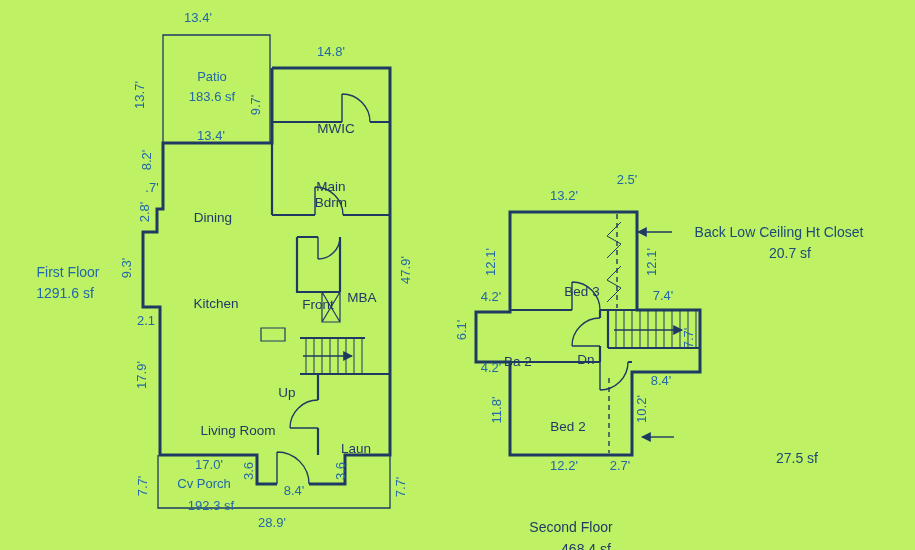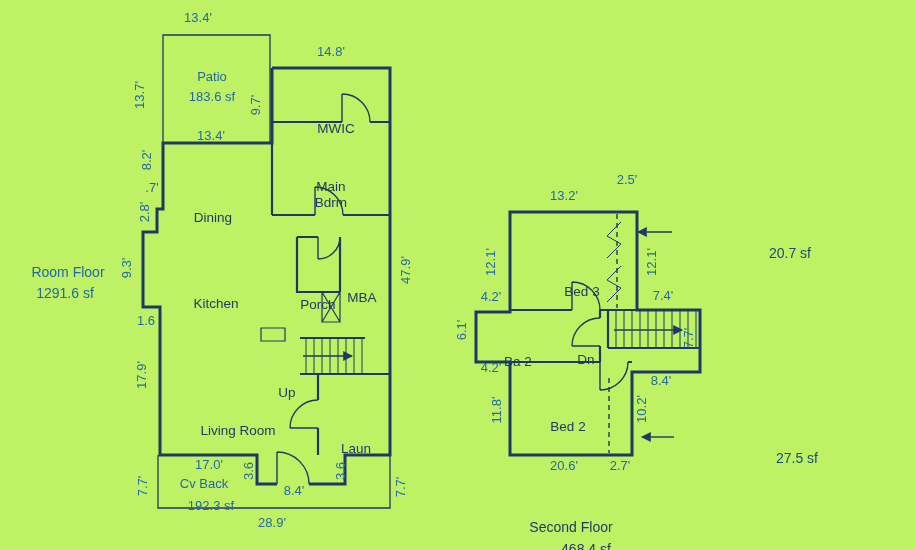--- a/index.html
+++ b/index.html
@@ -90,65 +90,66 @@
 
   <div class="lbl dim" style="left:198px;top:18px">13.4'</div>
   <div class="lbl dim" style="left:331px;top:52px">14.8'</div>
   <div class="lbl dim v" style="left:140px;top:95px">13.7'</div>
   <div class="lbl dim v" style="left:256px;top:105px">9.7'</div>
   <div class="lbl dim" style="left:211px;top:136px">13.4'</div>
   <div class="lbl dim v" style="left:147px;top:160px">8.2'</div>
   <div class="lbl dim" style="left:152px;top:188px">.7'</div>
   <div class="lbl dim v" style="left:145px;top:212px">2.8'</div>
   <div class="lbl dim v" style="left:127px;top:268px">9.3'</div>
-  <div class="lbl dim" style="left:146px;top:321px">1.6</div>
+  <div class="lbl dim" style="left:146px;top:321px">2.1</div>
   <div class="lbl dim v" style="left:142px;top:375px">17.9'</div>
   <div class="lbl dim v" style="left:406px;top:270px">47.9'</div>
   <div class="lbl dim v" style="left:143px;top:486px">7.7'</div>
   <div class="lbl dim" style="left:209px;top:465px">17.0'</div>
   <div class="lbl dim v" style="left:249px;top:471px">3.6</div>
   <div class="lbl dim" style="left:294px;top:491px">8.4'</div>
   <div class="lbl dim v" style="left:341px;top:471px">3.6</div>
   <div class="lbl dim v" style="left:401px;top:487px">7.7'</div>
   <div class="lbl dim" style="left:272px;top:523px">28.9'</div>
 
   <div class="lbl blue" style="left:212px;top:77px">Patio</div>
   <div class="lbl blue" style="left:212px;top:97px">183.6 sf</div>
   <div class="lbl room" style="left:336px;top:93px">MWIC</div>
   <div class="lbl room" style="left:213px;top:182px">Dining</div>
   <div class="lbl room wrap" style="left:331px;top:159px">Main Bdrm</div>
   <div class="lbl room" style="left:216px;top:268px">Kitchen</div>
-  <div class="lbl room" style="left:318px;top:269px">Porch</div>
+  <div class="lbl room" style="left:318px;top:269px">Front</div>
   <div class="lbl room" style="left:362px;top:262px">MBA</div>
   <div class="lbl room" style="left:287px;top:357px">Up</div>
   <div class="lbl room" style="left:238px;top:395px">Living Room</div>
   <div class="lbl room" style="left:356px;top:413px">Laun</div>
-  <div class="lbl blue" style="left:204px;top:484px">Cv Back</div>
+  <div class="lbl blue" style="left:204px;top:484px">Cv Porch</div>
   <div class="lbl blue" style="left:211px;top:506px">192.3 sf</div>
-  <div class="lbl blue title" style="left:68px;top:272px">Room Floor</div>
+  <div class="lbl blue title" style="left:68px;top:272px">First Floor</div>
   <div class="lbl blue title" style="left:65px;top:293px">1291.6 sf</div>
 
   <div class="lbl dim" style="left:564px;top:196px">13.2'</div>
   <div class="lbl dim" style="left:627px;top:180px">2.5'</div>
   <div class="lbl dim v" style="left:491px;top:262px">12.1'</div>
   <div class="lbl dim v" style="left:652px;top:262px">12.1'</div>
   <div class="lbl dim" style="left:491px;top:297px">4.2'</div>
   <div class="lbl dim v" style="left:462px;top:330px">6.1'</div>
   <div class="lbl dim" style="left:491px;top:368px">4.2'</div>
   <div class="lbl dim v" style="left:497px;top:410px">11.8'</div>
   <div class="lbl dim" style="left:663px;top:296px">7.4'</div>
   <div class="lbl dim v" style="left:689px;top:338px">7.7'</div>
   <div class="lbl dim" style="left:661px;top:381px">8.4'</div>
   <div class="lbl dim v" style="left:642px;top:409px">10.2'</div>
-  <div class="lbl dim" style="left:564px;top:466px">20.6'</div>
+  <div class="lbl dim" style="left:564px;top:466px">12.2'</div>
   <div class="lbl dim" style="left:620px;top:466px">2.7'</div>
 
   <div class="lbl room" style="left:582px;top:256px">Bed 3</div>
   <div class="lbl room" style="left:518px;top:326px">Ba 2</div>
   <div class="lbl room" style="left:586px;top:324px">Dn</div>
   <div class="lbl room" style="left:568px;top:391px">Bed 2</div>
   <div class="lbl room title" style="left:571px;top:491px">Second Floor</div>
   <div class="lbl room title" style="left:586px;top:513px">468.4 sf</div>
 
+  <div class="lbl annot" style="left:779px;top:232px">Back Low Ceiling Ht Closet</div>
   <div class="lbl annot" style="left:790px;top:253px">20.7 sf</div>
   <div class="lbl annot" style="left:797px;top:458px">27.5 sf</div>
 
 </div>
 
 </body></html>

